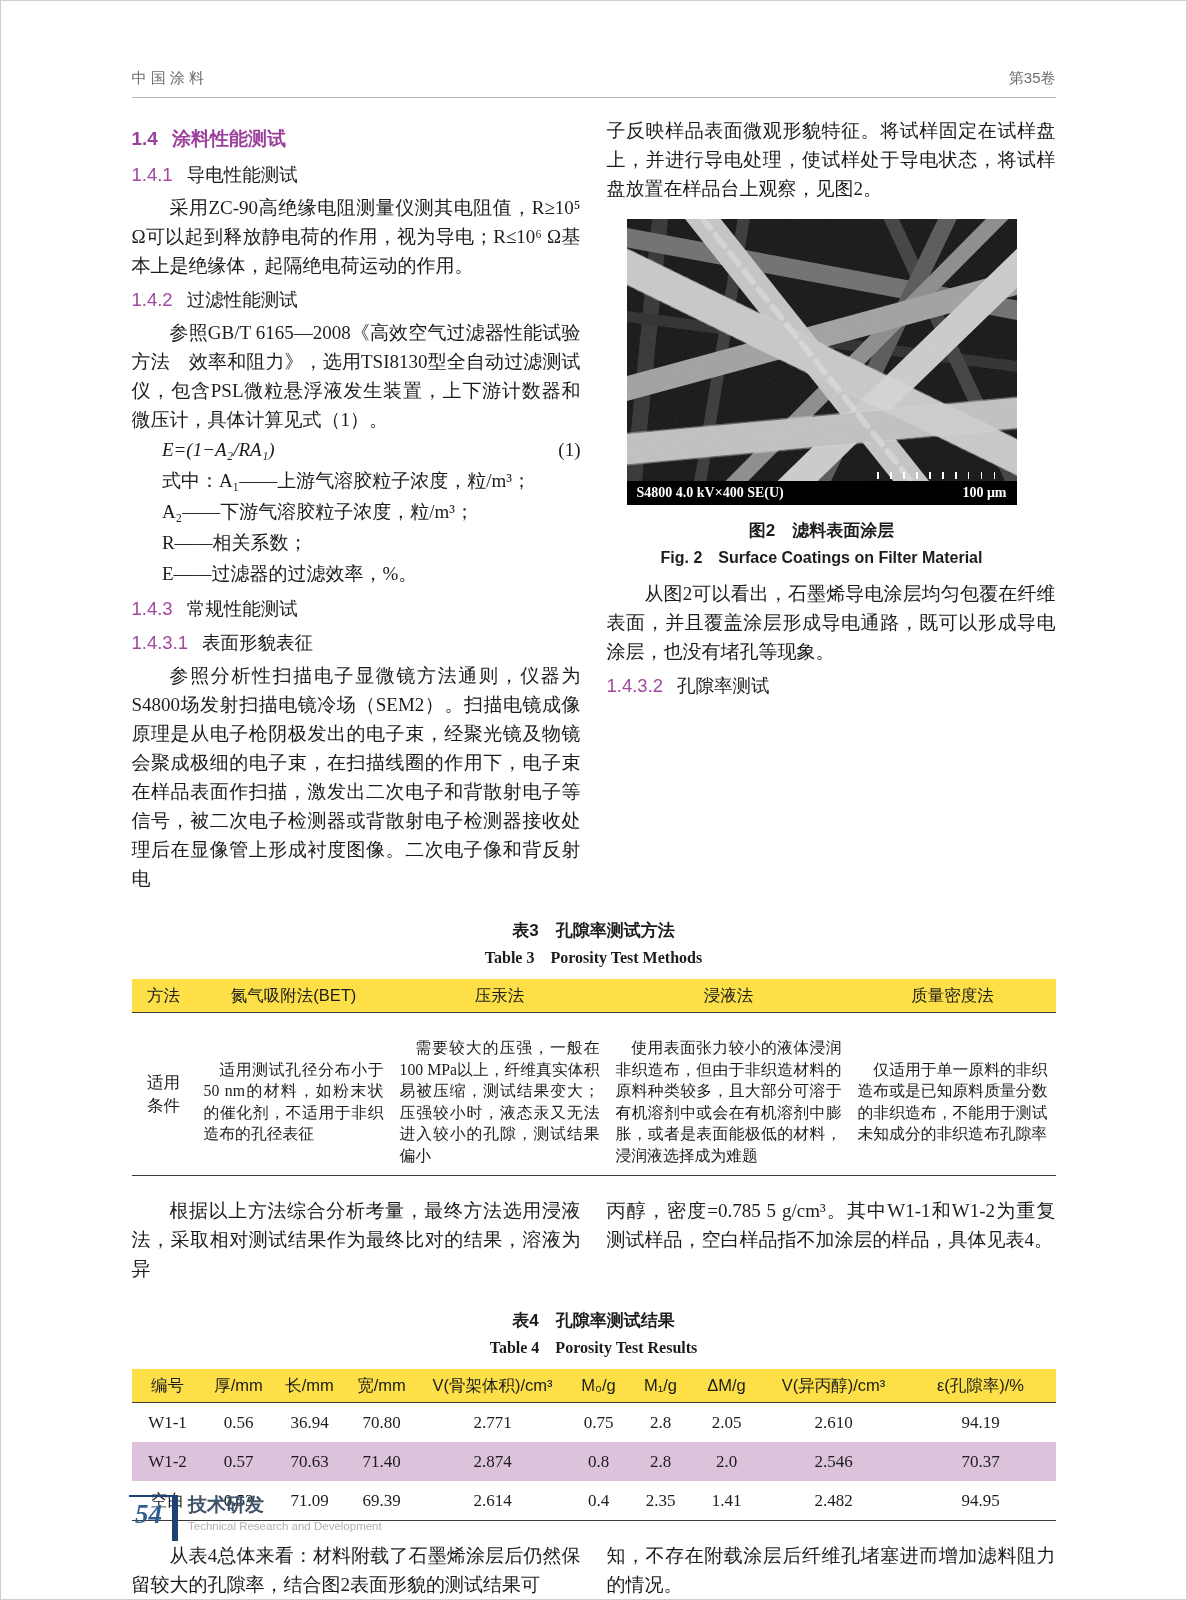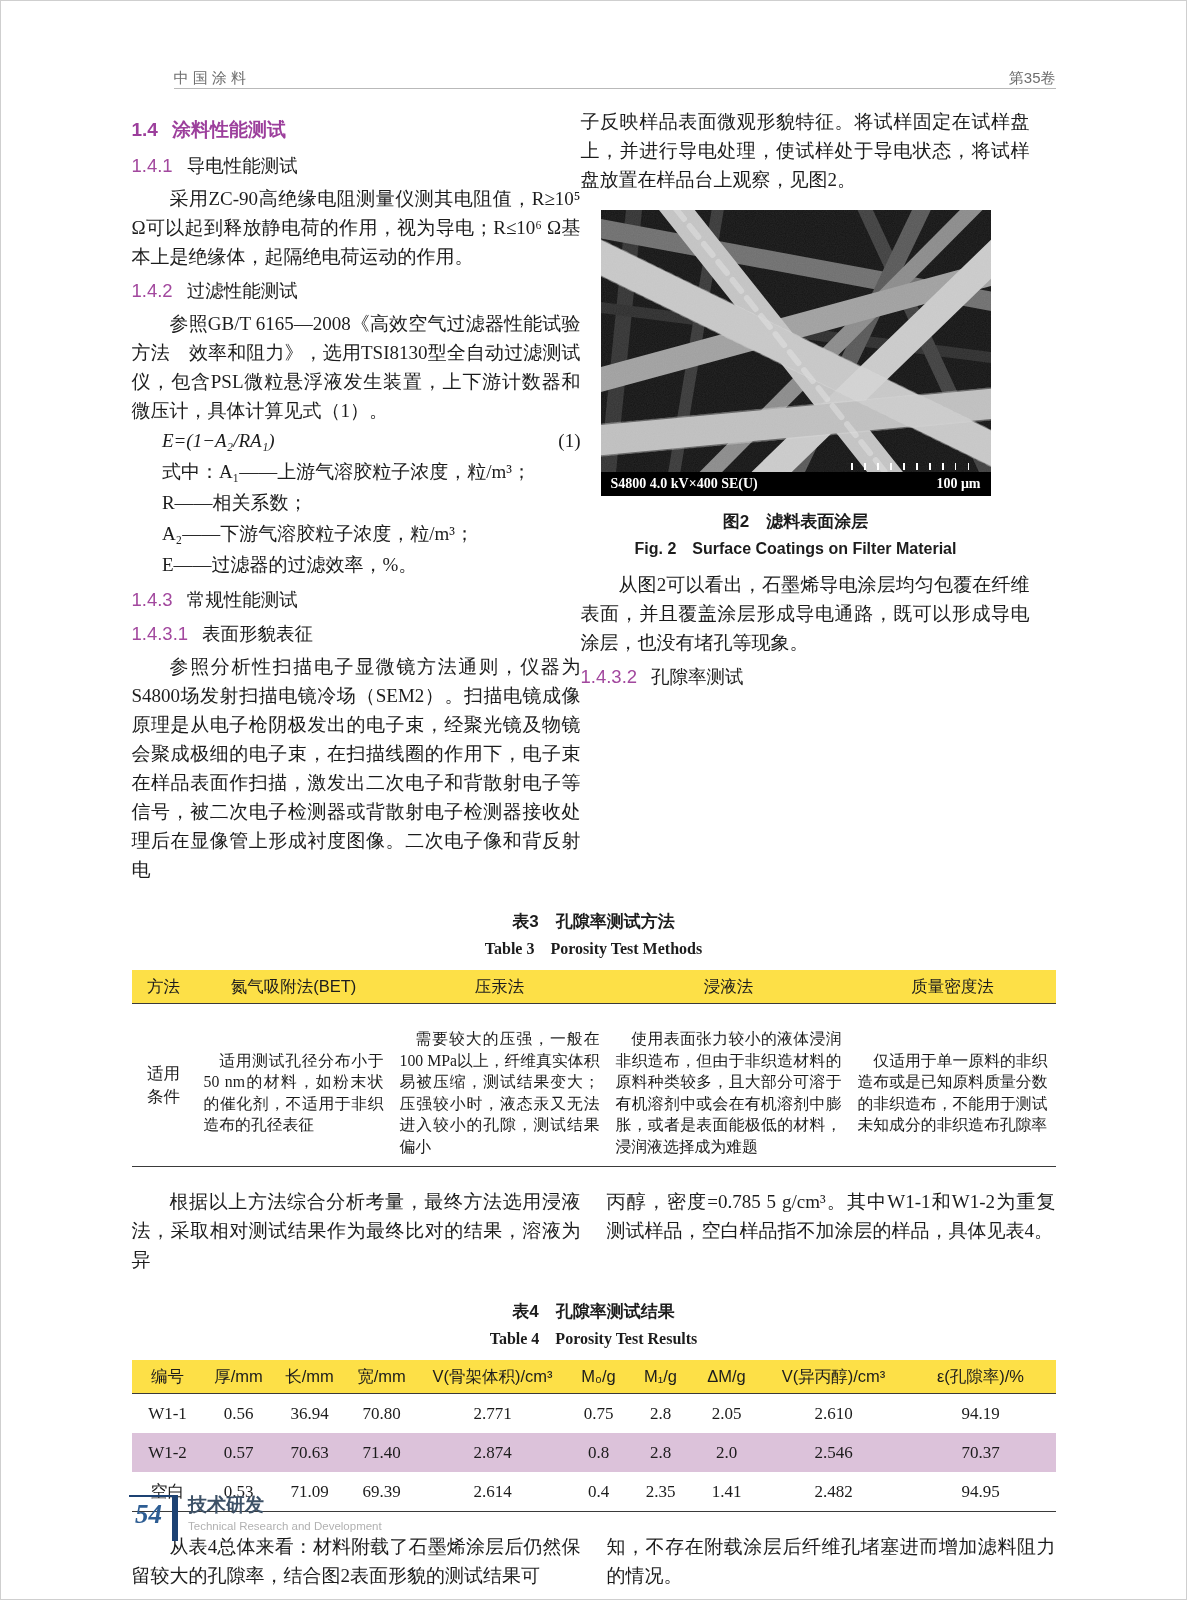--- a/index.html
+++ b/index.html
@@ -6,23 +6,23 @@
   .page{
     width:1187px;height:1600px;background:#ffffff;position:relative;
     margin:0 auto;border:1px solid #cfcfcf;box-sizing:border-box;
     font-family:"Liberation Serif","DejaVu Serif",serif;color:#1c1c1c;
     overflow:hidden;
   }
   .content{width:924px;margin:0 auto;padding-top:68px;}
   
   .jheader{display:flex;justify-content:space-between;align-items:flex-end;
     font-family:"Liberation Sans","DejaVu Sans",sans-serif;
-    font-size:15px;color:#6d6d6d;border-bottom:1px solid #b9b9b9;margin-left:42px;}
-  
-  .cols{display:flex;margin-top:18px;}
+    font-size:15px;color:#6d6d6d;padding-bottom:9px;border-bottom:1px solid #b9b9b9;}
+  
+  .cols{display:flex;gap:26px;margin-top:18px;}
   .col{width:449px;}
   p.body{font-size:19px;line-height:29px;text-align:justify;margin:0;}
   p.indent{text-indent:2em;}
   .h1{font-family:"Liberation Sans","DejaVu Sans",sans-serif;font-weight:bold;
       font-size:19px;color:#9c3f9c;margin:10px 0 8px 0;}
   .h1 .num{margin-right:14px;}
   .h2{font-family:"Liberation Sans","DejaVu Sans",sans-serif;font-size:18.5px;
       color:#1c1c1c;margin:5px 0 4px 0;line-height:29px;}
   .h2 .num{color:#a2489e;margin-right:14px;}
   
@@ -96,22 +96,22 @@
         <p class="body indent">采用ZC-90高绝缘电阻测量仪测其电阻值，R≥10⁵ Ω可以起到释放静电荷的作用，视为导电；R≤10⁶ Ω基本上是绝缘体，起隔绝电荷运动的作用。</p>
         <div class="h2">
           <span class="num">1.4.2</span><span>过滤性能测试</span>
         </div>
         <p class="body indent">参照GB/T 6165—2008《高效空气过滤器性能试验方法　效率和阻力》，选用TSI8130型全自动过滤测试仪，包含PSL微粒悬浮液发生装置，上下游计数器和微压计，具体计算见式（1）。</p>
         <div class="eqrow">
           <span class="formula">E=(1−A₂/RA₁)</span>
           <span>(1)</span>
         </div>
         <div class="whereline">式中：A₁——上游气溶胶粒子浓度，粒/m³；</div>
+        <div class="whereline">A₂——下游气溶胶粒子浓度，粒/m³；</div>
         <div class="whereline">R——相关系数；</div>
-        <div class="whereline">A₂——下游气溶胶粒子浓度，粒/m³；</div>
         <div class="whereline">E——过滤器的过滤效率，%。</div>
         <div class="h2">
           <span class="num">1.4.3</span><span>常规性能测试</span>
         </div>
         <div class="h2">
           <span class="num">1.4.3.1</span><span>表面形貌表征</span>
         </div>
         <p class="body indent">参照分析性扫描电子显微镜方法通则，仪器为S4800场发射扫描电镜冷场（SEM2）。扫描电镜成像原理是从电子枪阴极发出的电子束，经聚光镜及物镜会聚成极细的电子束，在扫描线圈的作用下，电子束在样品表面作扫描，激发出二次电子和背散射电子等信号，被二次电子检测器或背散射电子检测器接收处理后在显像管上形成衬度图像。二次电子像和背反射电</p>
       </div>
 

